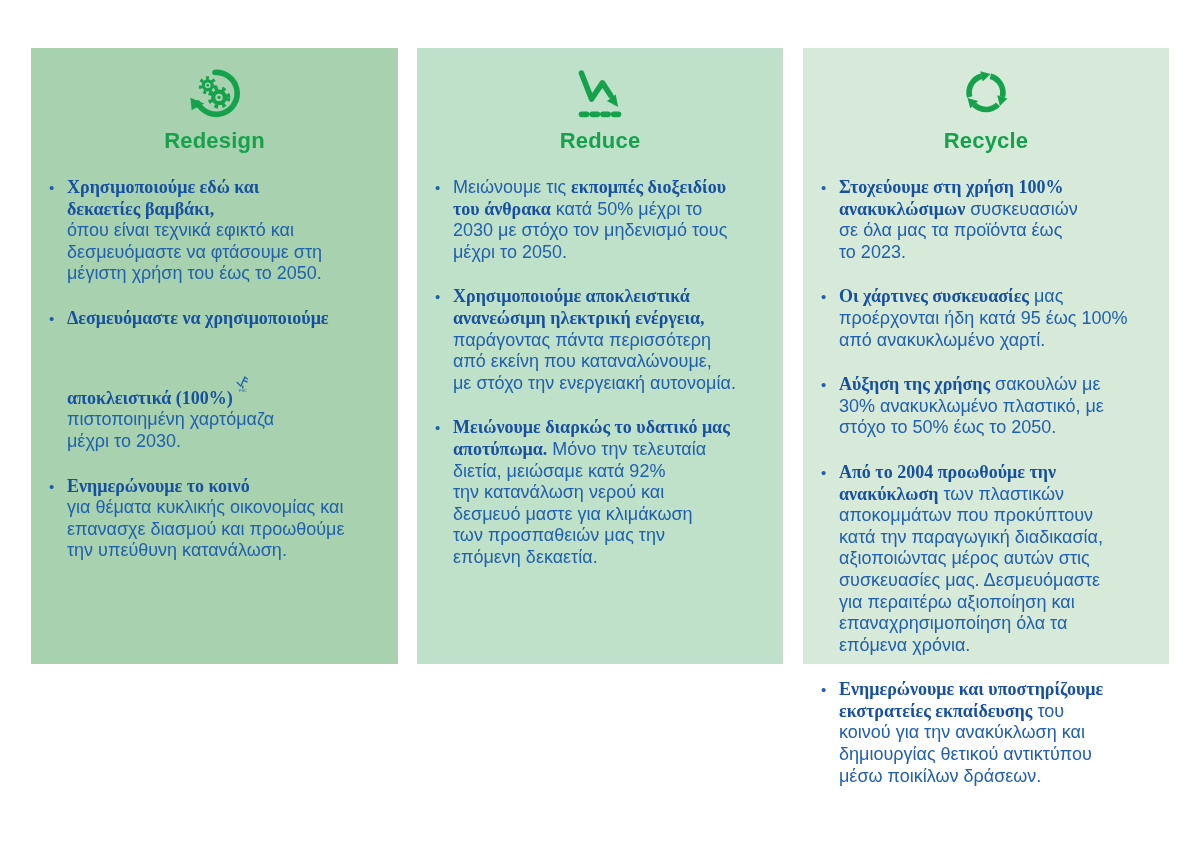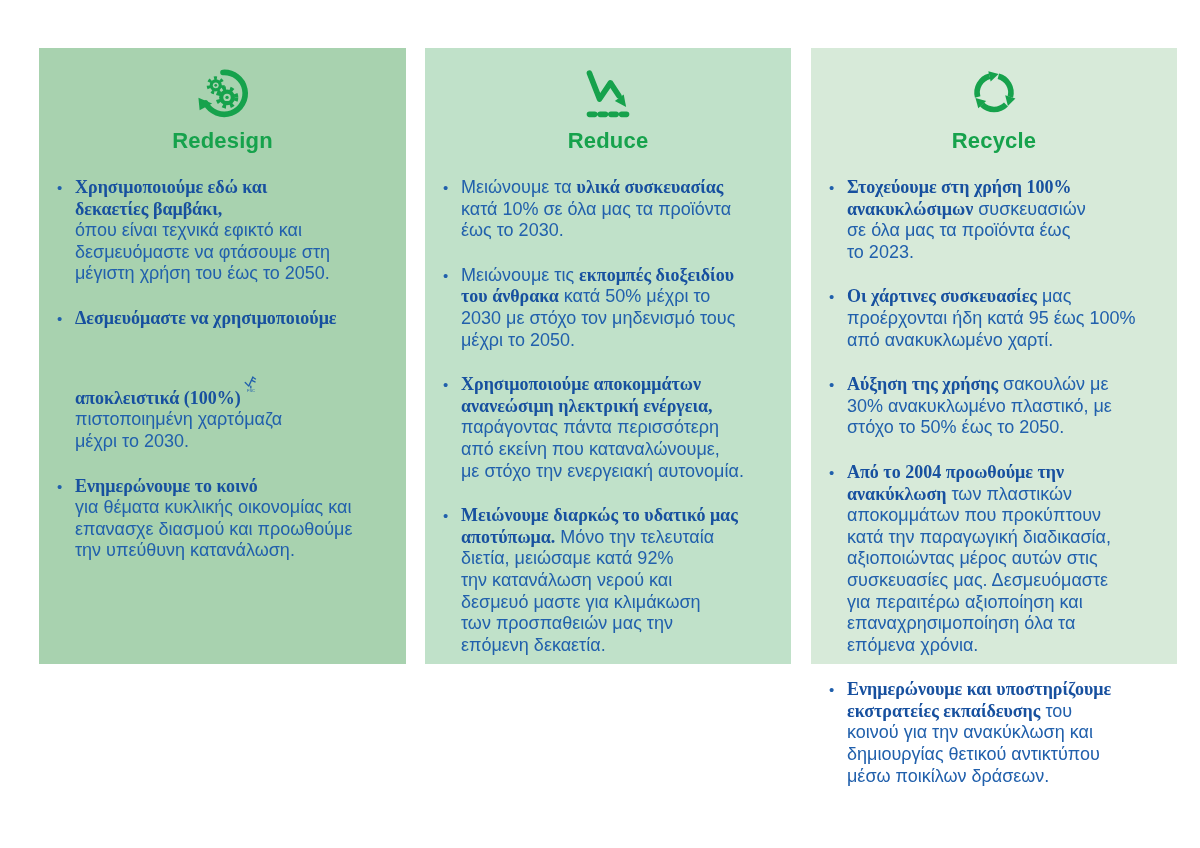--- a/index.html
+++ b/index.html
@@ -6,21 +6,21 @@
     --c1-bg:#a8d2af; --c2-bg:#c0e1c9; --c3-bg:#d7ead9;
     --green:#16a24c; --blue:#2160ac; --blue-bold:#17509f; --page-bg:#ffffff;
   }
   *{box-sizing:border-box;}
   html,body{margin:0;padding:0;}
   body{
     width:1200px;height:848px;position:relative;overflow:hidden;
     background:var(--page-bg);
     font-family:"Liberation Sans", sans-serif;
   }
-  .card{position:absolute;top:48px;height:616px;margin-left:8px;}
+  .card{position:absolute;top:48px;height:616px;}
   .card-1{left:31px;width:367px;background:var(--c1-bg);}
   .card-2{left:417px;width:366px;background:var(--c2-bg);}
   .card-3{left:803px;width:366px;background:var(--c3-bg);}
 
   .card-header{text-align:center;padding-top:18px;}
   .icon-wrap{display:block;height:58px;}
   .icon-wrap svg{width:58px;height:58px;display:block;margin:0 auto;}
   .card-title{
     color:var(--green);font-size:22px;font-weight:bold;margin-top:4px;
     letter-spacing:.2px;
@@ -100,28 +100,25 @@
     <span class="icon-wrap">
       <svg viewBox="0 0 72 72" xmlns="http://www.w3.org/2000/svg">
         <polyline points="13,9 25.5,41 39,21 49.5,37" fill="none" stroke="var(--green)" stroke-width="7" stroke-linecap="round" stroke-linejoin="round"></polyline>
         <polygon points="58.5,51 55.5,35.5 44.5,43.5" fill="var(--green)"></polygon>
         <line x1="13" y1="60" x2="59" y2="60" stroke="var(--green)" stroke-width="7" stroke-linecap="round" stroke-dasharray="6.5 6.8"></line>
       </svg>
     </span>
     <div class="card-title">Reduce</div>
   </div>
   <ul class="bullets">
-      <li><span class="seg-r">Μειώνουμε τα </span><span class="seg-b">υλικά συσκευασίας</span><span class="seg-r">
-κατά 10% σε όλα μας τα προϊόντα
-έως το 2030.</span></li>
       <li><span class="seg-r">Μειώνουμε τις </span><span class="seg-b">εκπομπές διοξειδίου
 του άνθρακα</span><span class="seg-r"> κατά 50% μέχρι το
 2030 με στόχο τον μηδενισμό τους
 μέχρι το 2050.</span></li>
-      <li><span class="seg-b">Χρησιμοποιούμε αποκομμάτων
+      <li><span class="seg-b">Χρησιμοποιούμε αποκλειστικά
 ανανεώσιμη ηλεκτρική ενέργεια,</span><span class="seg-r">
 παράγοντας πάντα περισσότερη
 από εκείνη που καταναλώνουμε,
 με στόχο την ενεργειακή αυτονομία.</span></li>
       <li><span class="seg-b">Μειώνουμε διαρκώς το υδατικό μας
 αποτύπωμα.</span><span class="seg-r"> Μόνο την τελευταία
 διετία, μειώσαμε κατά 92%
 την κατανάλωση νερού και
 δεσμευό μαστε για κλιμάκωση
 των προσπαθειών μας την

